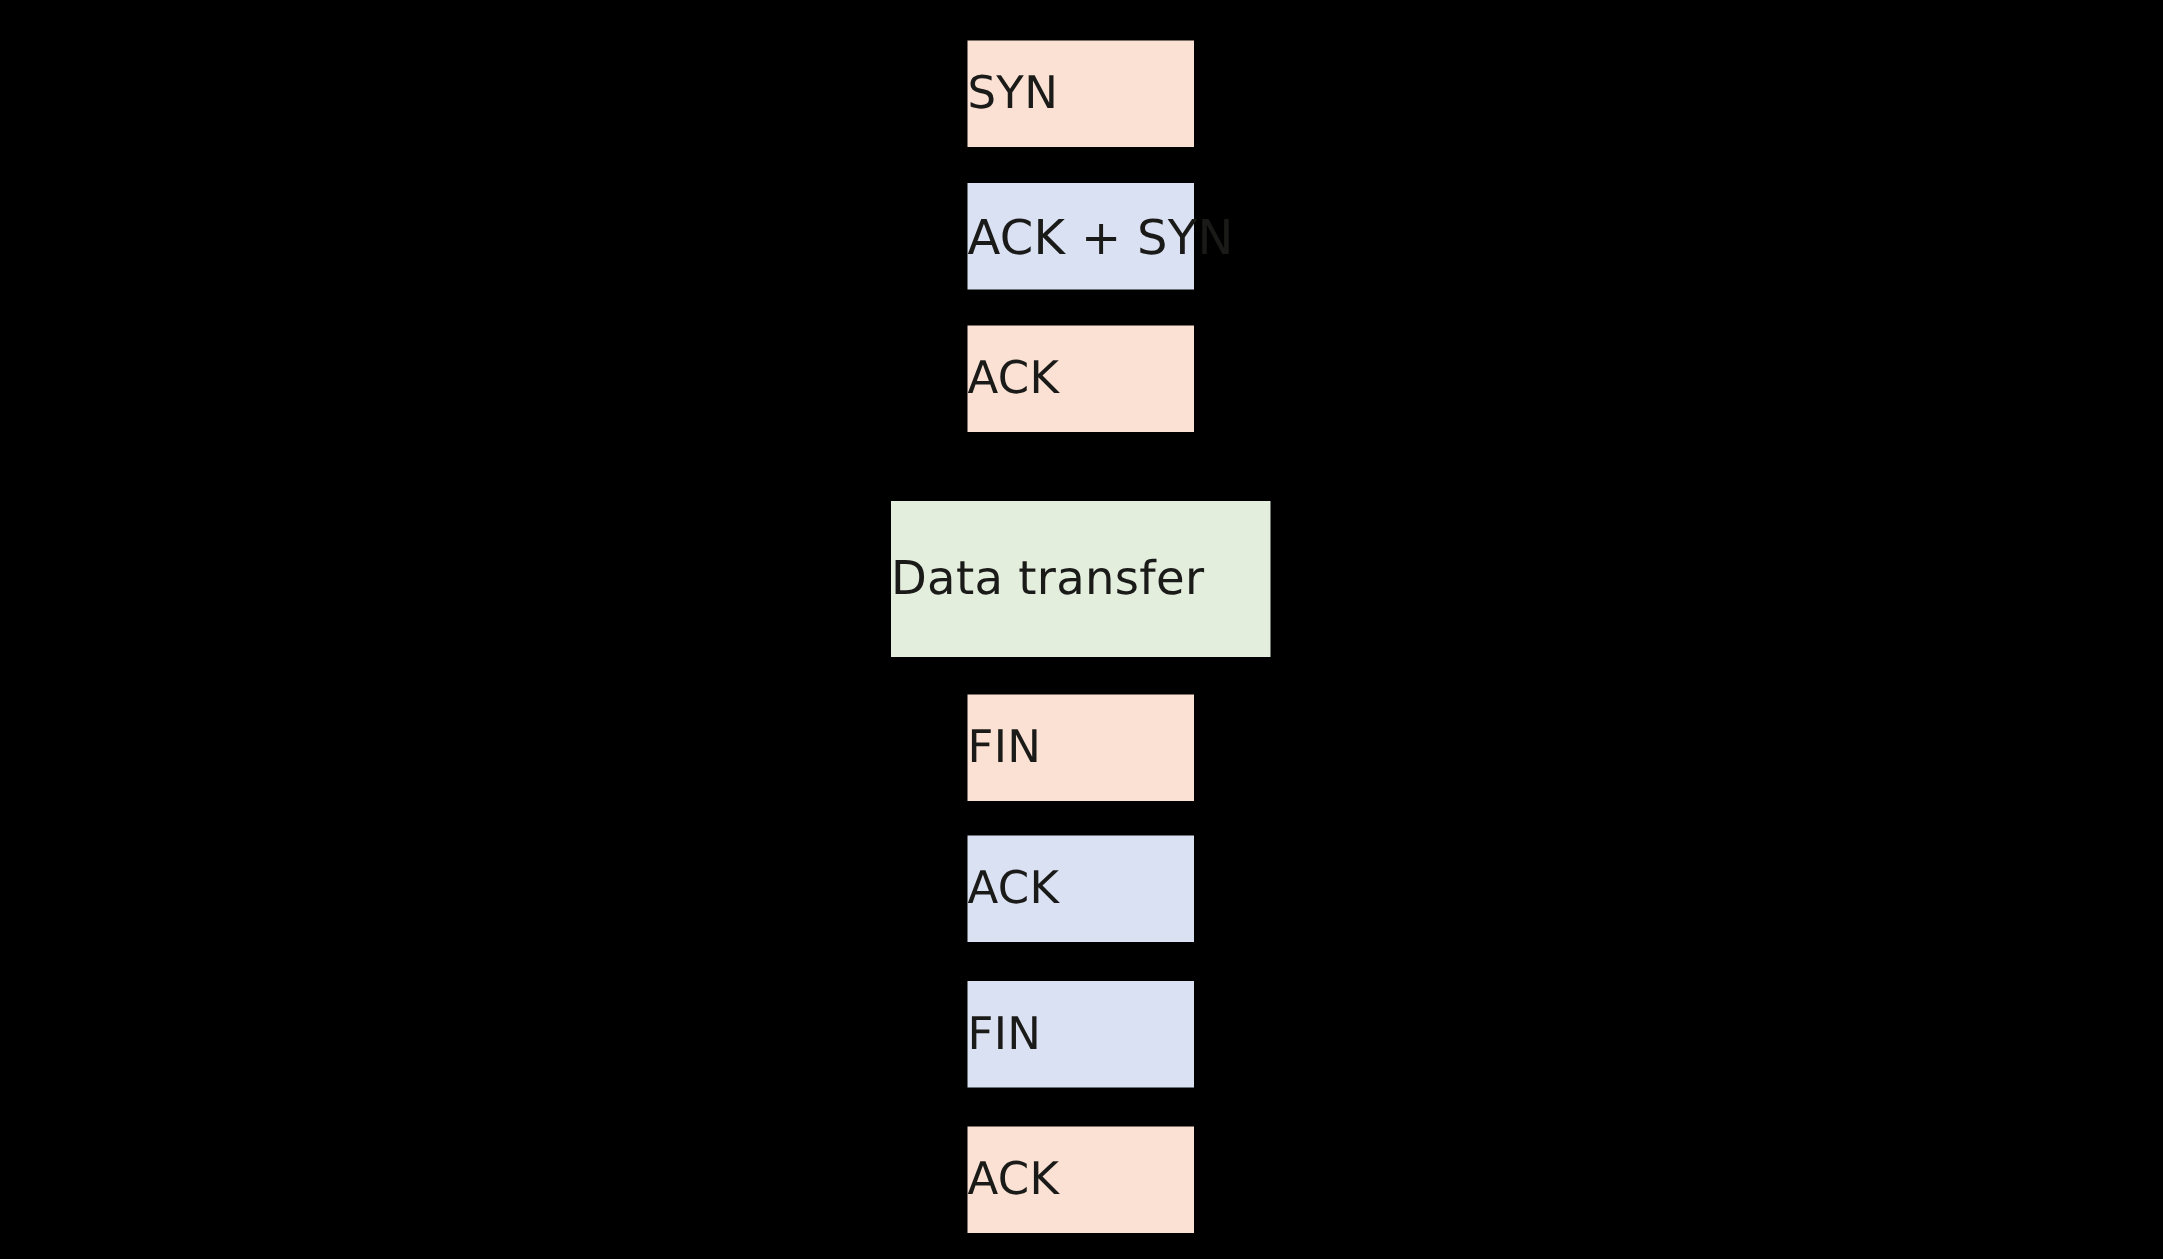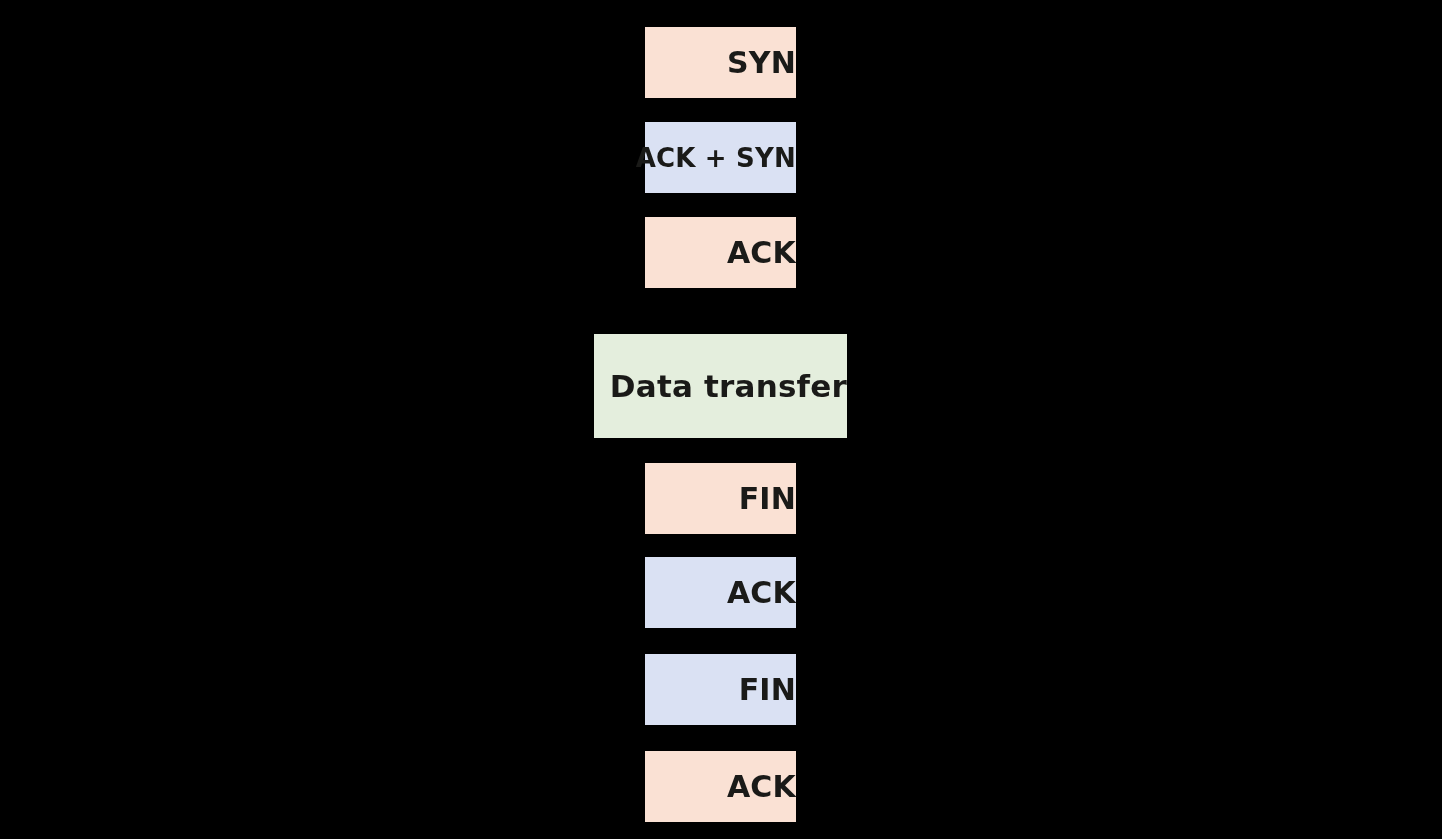--- a/index.html
+++ b/index.html
@@ -22,38 +22,38 @@
     top: 0;
     width: 1442px;
     height: 839px;
     background: #000000;
   }
 
   .msg-box {
     position: absolute;
     display: flex;
     align-items: center;
-    justify-content: flex-end;
+    justify-content: flex-start;
     box-sizing: border-box;
     color: #1a1a18;
-    font-weight: 700;
+    font-weight: 400;
     letter-spacing: 0.2px;
     line-height: 1;
     white-space: nowrap;
     -webkit-font-smoothing: antialiased;
   }
 
   .msg-label {
     display: block;
     color: #1a1a18;
   }
 
   
   .box-syn        { left: 645px; top: 27px;  width: 151px; height: 71px; background: #fae1d4; font-size: 30px; }
-  .box-acksyn     { left: 645px; top: 122px; width: 151px; height: 71px; background: #dae1f3; font-size: 26px; }
+  .box-acksyn     { left: 645px; top: 122px; width: 151px; height: 71px; background: #dae1f3; font-size: 32px; }
   .box-ack1       { left: 645px; top: 217px; width: 151px; height: 71px; background: #fae1d4; font-size: 30px; }
   .box-datatx     { left: 594px; top: 334px; width: 253px; height: 104px; background: #e4eedd; font-size: 31px; }
   .box-fin1       { left: 645px; top: 463px; width: 151px; height: 71px; background: #fae1d4; font-size: 30px; }
   .box-ack2       { left: 645px; top: 557px; width: 151px; height: 71px; background: #dae1f3; font-size: 30px; }
   .box-fin2       { left: 645px; top: 654px; width: 151px; height: 71px; background: #dae1f3; font-size: 30px; }
   .box-ack3       { left: 645px; top: 751px; width: 151px; height: 71px; background: #fae1d4; font-size: 30px; }
 </style>
 </head>
 <body>
 

